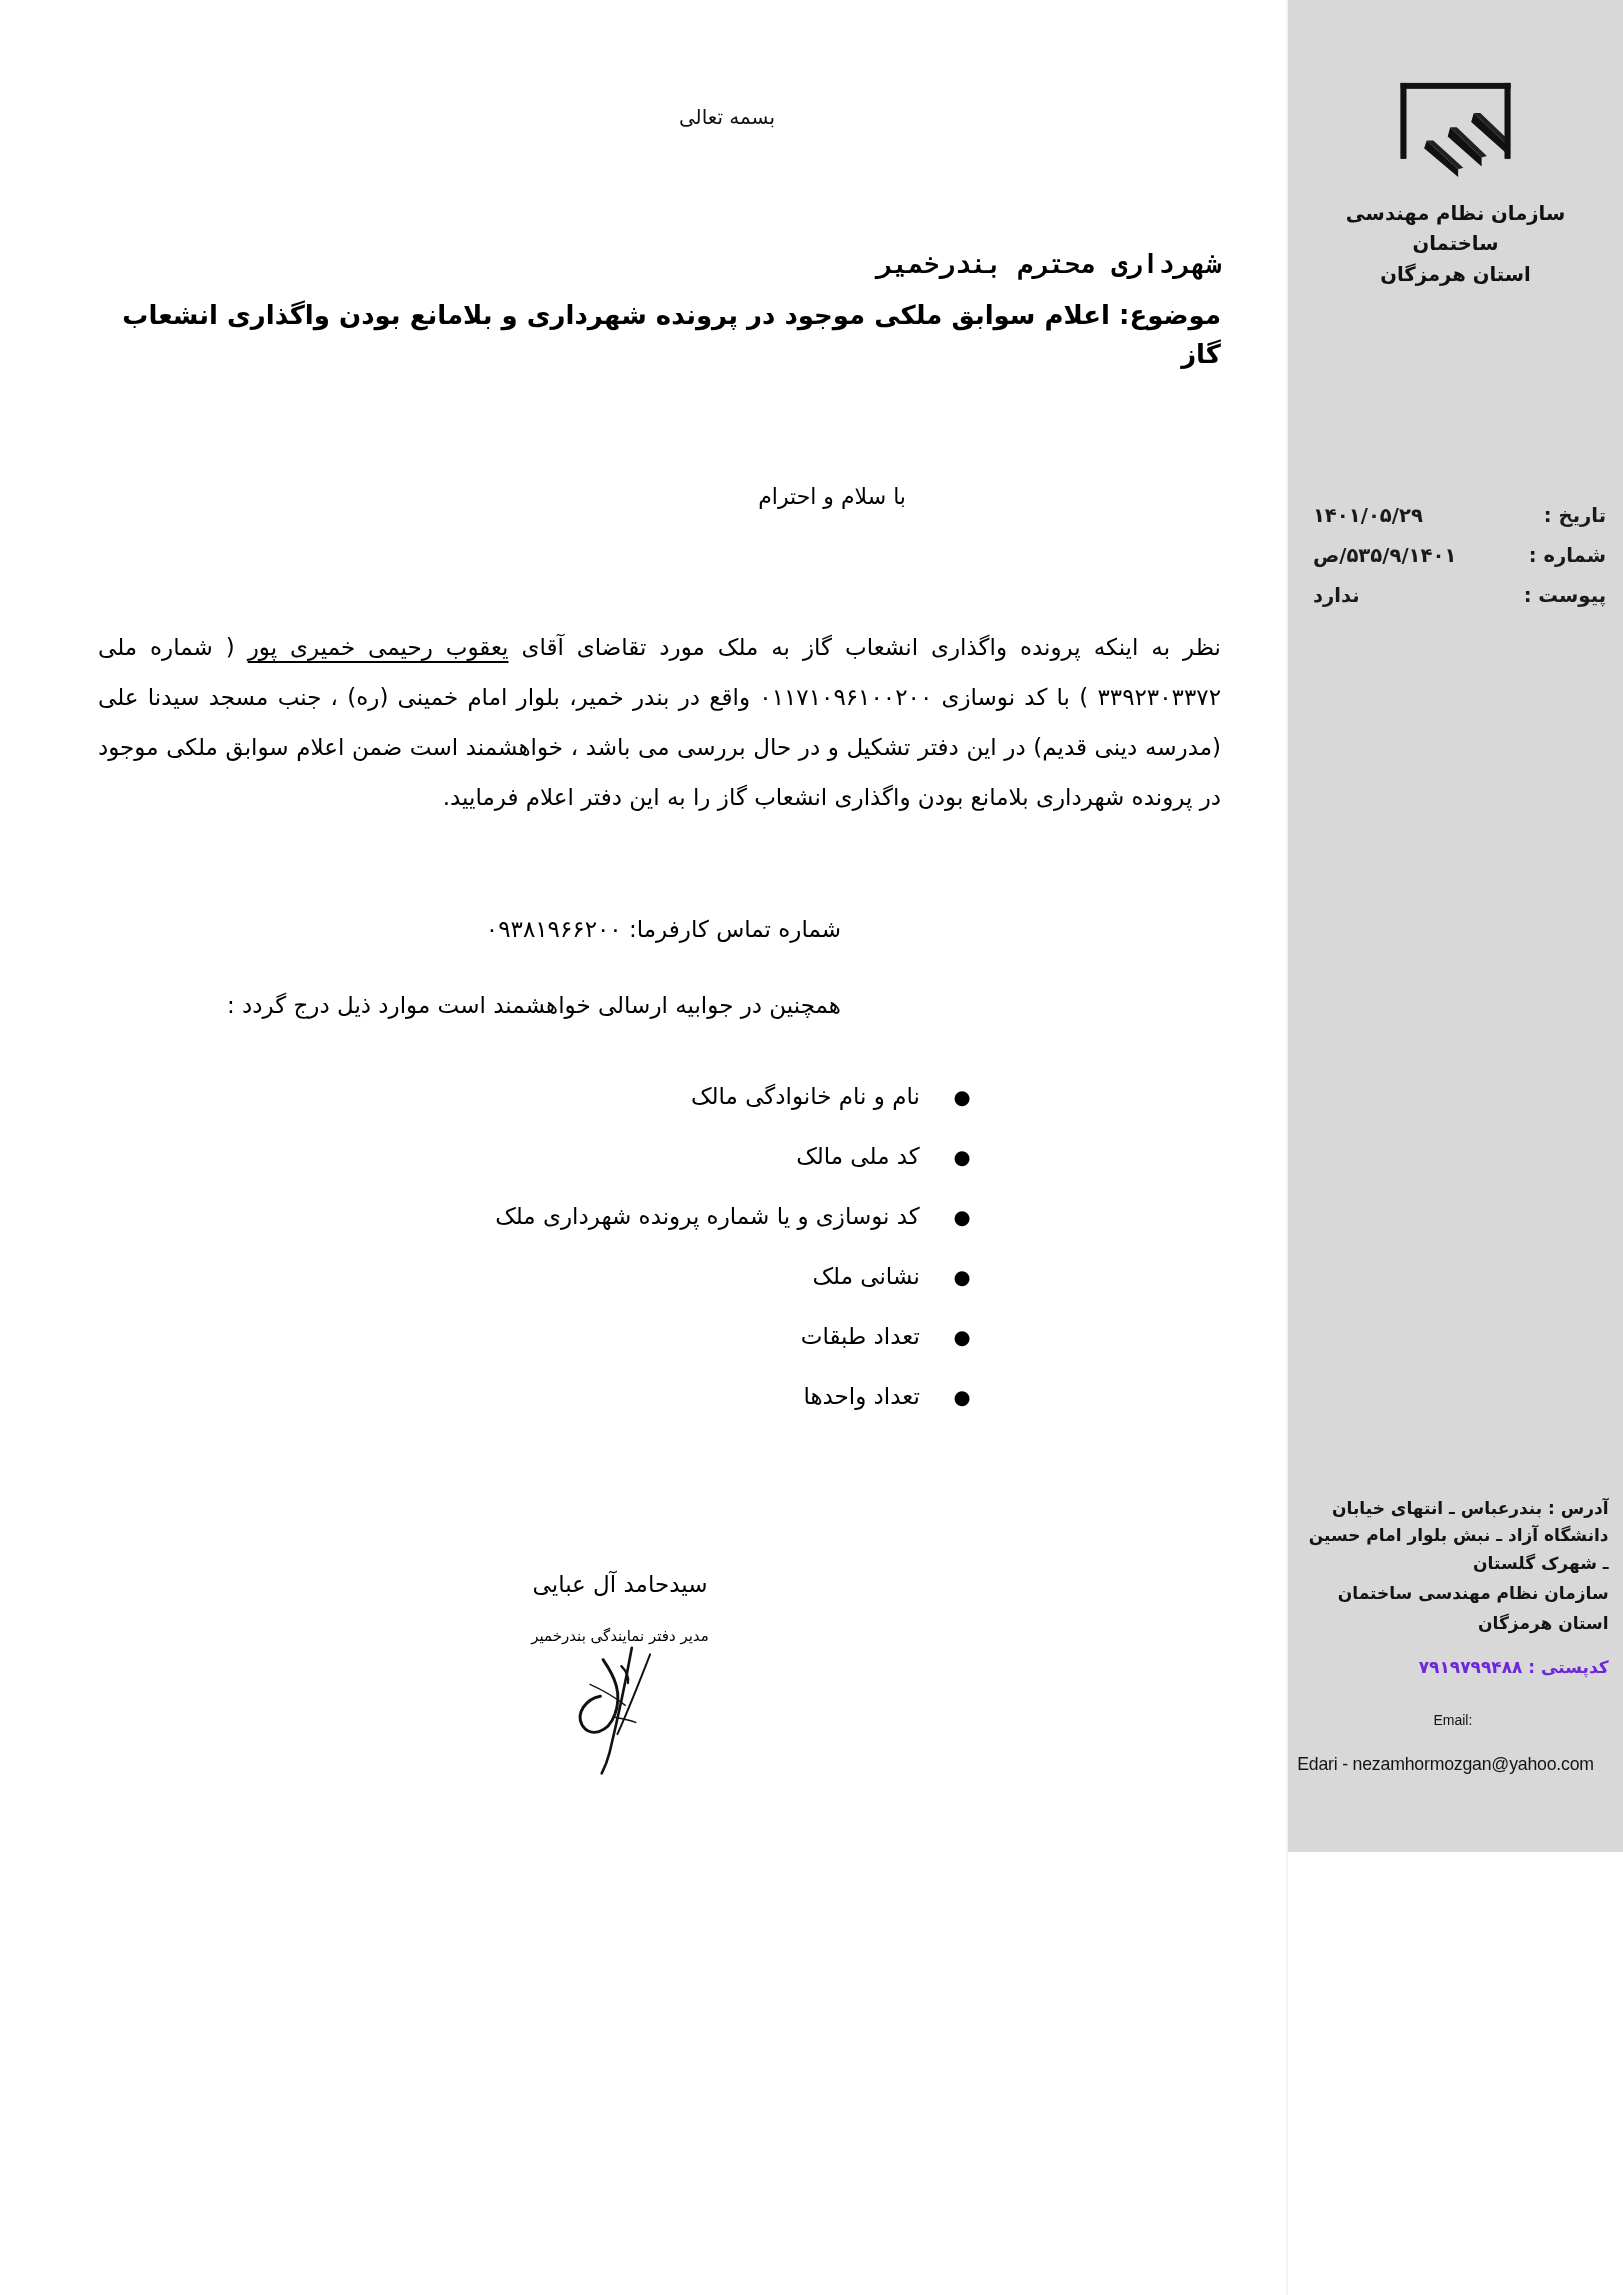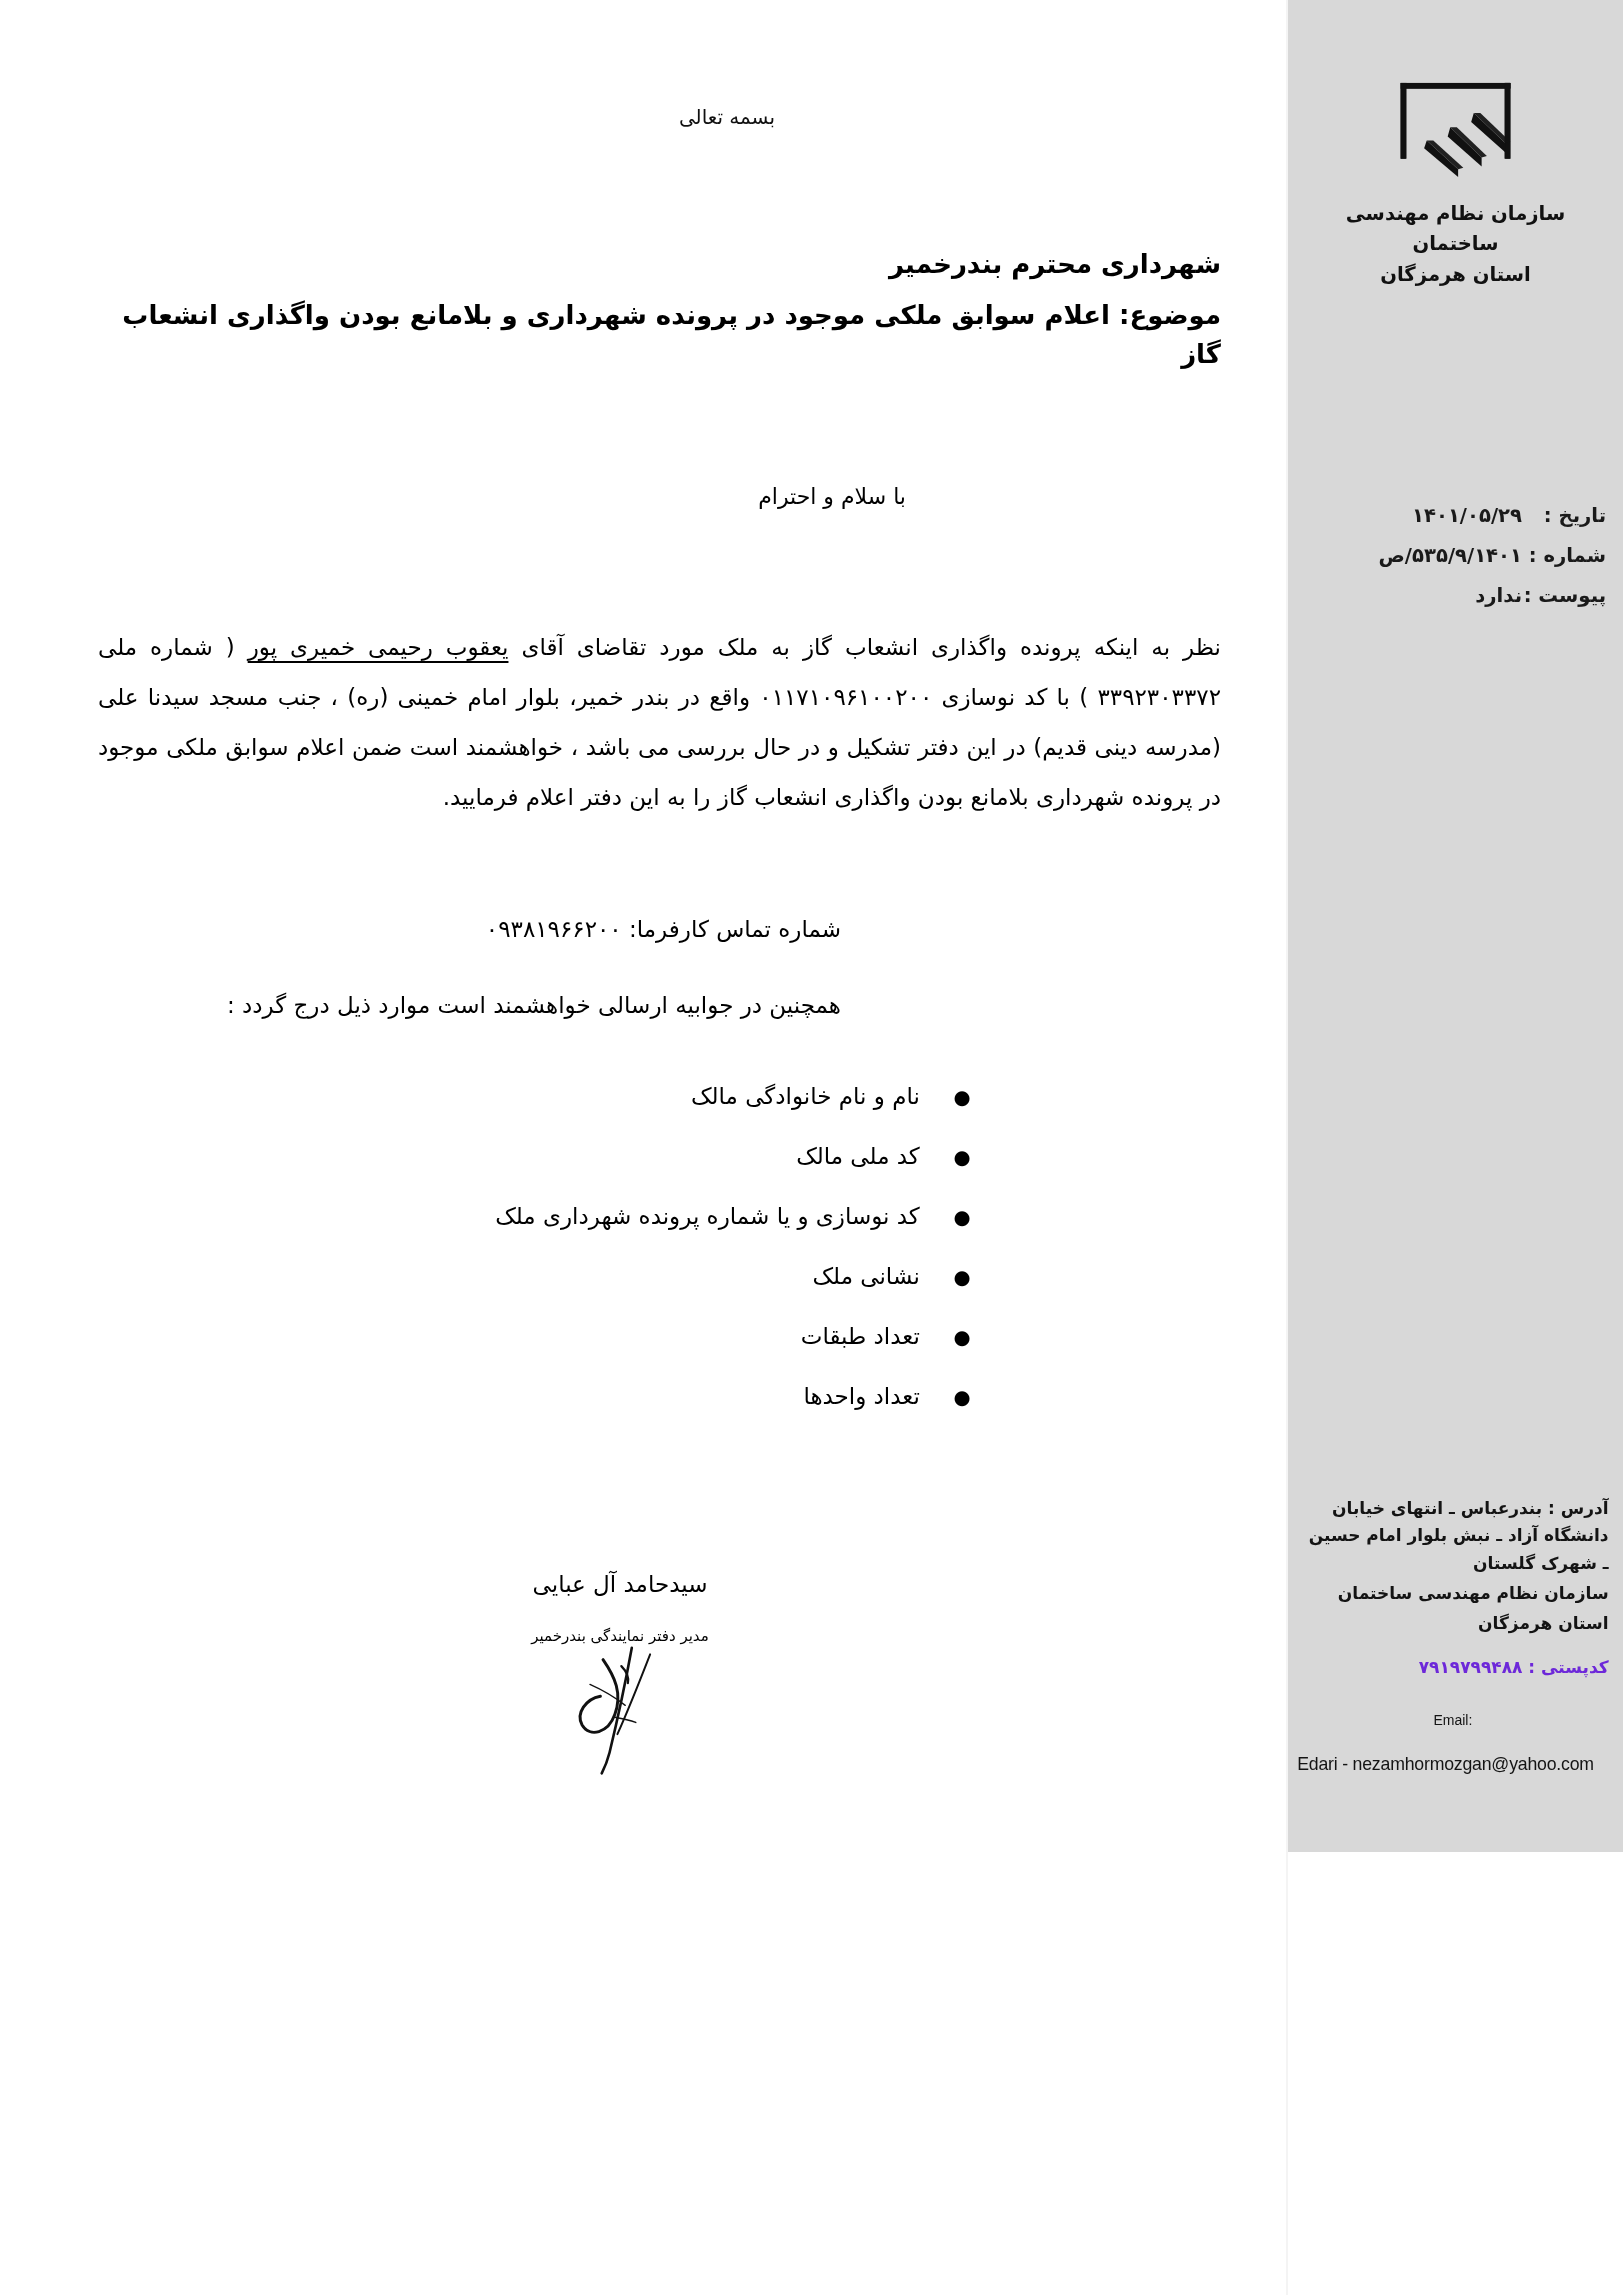--- a/index.html
+++ b/index.html
@@ -76,21 +76,21 @@
     color: #1a1a1a;
   }
   .meta-label {
     width: 84px;
     flex: 0 0 84px;
     text-align: right;
     font-weight: bold;
   }
   .meta-value {
     flex: 1 1 auto;
-    text-align: right;
+    text-align: left;
     font-weight: bold;
     letter-spacing: 0.3px;
     padding-left: 14.4px;
   }
 
   
   .footer {
     position: absolute;
     bottom: 77px;
     right: 0;
@@ -157,20 +157,21 @@
   }
 
   .addressee {
     position: absolute;
     top: 249px;
     right: 65px;
     left: 92px;
     font-size: 26px;
     font-weight: bold;
     color: #000000;
+    font-family: Liberation Mono, monospace;
   }
   .subject {
     position: absolute;
     top: 296px;
     right: 65px;
     left: 92px;
     font-size: 26px;
     font-weight: bold;
     color: #000000;
     line-height: 1.5;

